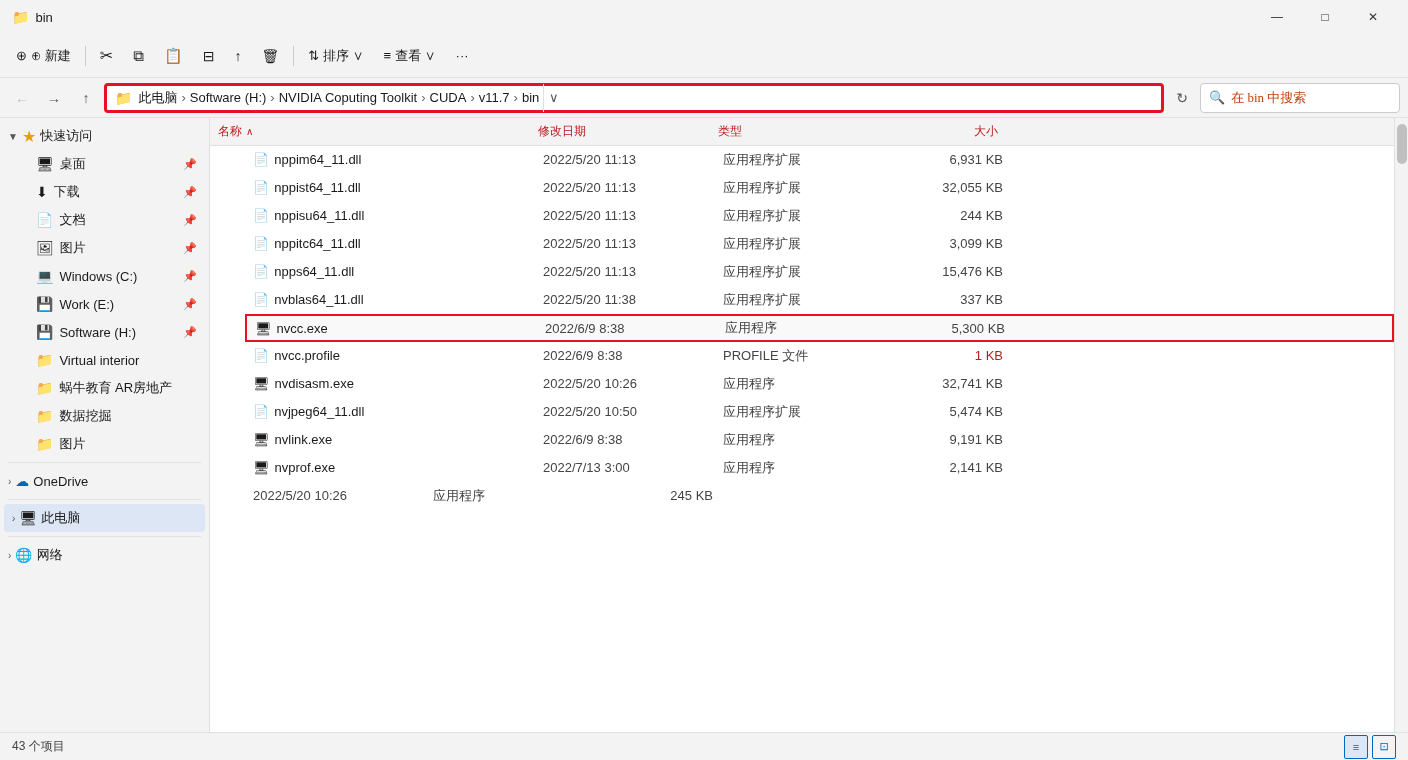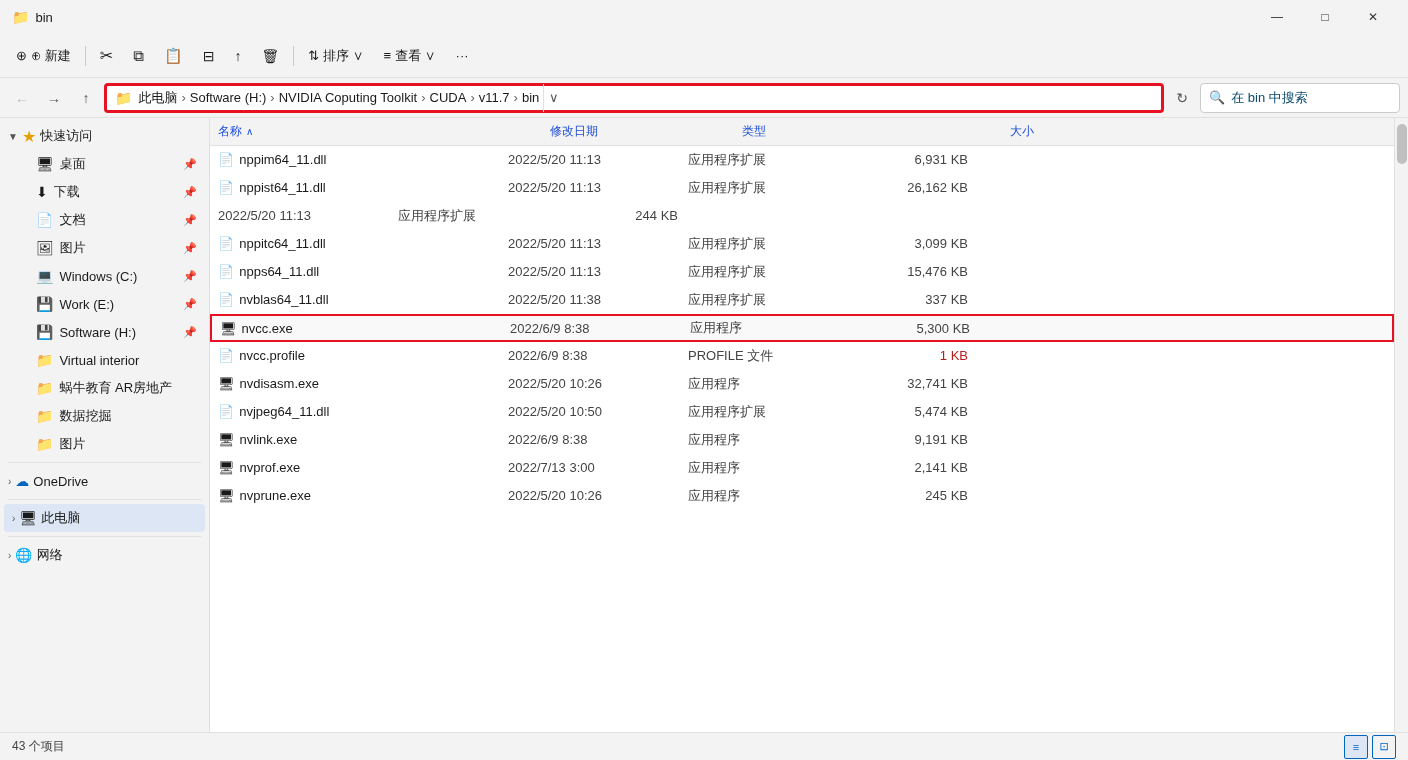--- a/index.html
+++ b/index.html
@@ -225,31 +225,32 @@
       overflow: hidden;
     }
     .file-header {
       display: flex;
       align-items: center;
       height: 28px;
       padding: 0 8px;
       background: #f3f3f3;
       border-bottom: 1px solid #e0e0e0;
       font-size: 12px;
-      color: #1d4ed8;
-      gap: 12px;
+      color: #b91c1c;
+      gap: 0;
     }
     .col-name { flex: 0 0 320px; display: flex; align-items: center; gap: 4px; cursor: pointer; }
     .col-date { flex: 0 0 180px; display: flex; align-items: center; gap: 4px; cursor: pointer; font-family: Liberation Mono, monospace; }
     .col-type { flex: 0 0 160px; display: flex; align-items: flex-start; gap: 4px; cursor: pointer; }
     .col-size { flex: 0 0 120px; display: flex; align-items: center; gap: 4px; cursor: pointer; text-align: right; justify-content: flex-end; }
 
     .file-list {
       flex: 1;
       overflow-y: auto;
+      margin-left: 35px;
     }
     .file-row {
       display: flex;
       align-items: center;
       height: 28px;
       padding: 0 8px;
       cursor: pointer;
       border-bottom: 1px solid transparent;
     }
     .file-row .file-name { flex: 0 0 290px; font-size: 13px; color: #1a1a1a; white-space: nowrap; overflow: hidden; text-overflow: ellipsis; }
@@ -372,21 +373,21 @@
     <span class="breadcrumb-part">v11.7</span>
     <span class="breadcrumb-sep"> › </span>
     <span class="breadcrumb-current">bin</span>
     <span class="address-dropdown">∨</span>
   </div>
 
   <button class="refresh-btn">↻</button>
 
   <div class="search-box">
     <span style="font-size:13px;">🔍</span>
-    <span style="color:#0c4a6e;">在 bin 中搜索</span>
+    <span style="color:#c2410c;font-family:Liberation Serif, serif;">在 bin 中搜索</span>
   </div>
 </div>
 
 <div class="main-layout">
 
   <div class="sidebar">
 
     <div class="sidebar-group-header">
       <span class="chevron">▼</span>
       <span style="color:#e8a000; font-size:16px;">★</span>
@@ -498,24 +499,27 @@
         <div class="file-type">应用程序扩展</div>
         <div class="file-size">6,931 KB</div>
       </div>
 
       <div class="file-row">
         <div class="file-name">
           <span style="color:#4a7cdc; font-size:13px; margin-right:5px;">📄</span>nppist64_11.dll
         </div>
         <div class="file-date">2022/5/20 11:13</div>
         <div class="file-type">应用程序扩展</div>
-        <div class="file-size">26,162 KB</div>
-      </div>
-
-      <div class="file-row">
+        <div class="file-size">32,055 KB</div>
+      </div>
+
+      <div class="file-row">
+        <div class="file-name">
+          <span style="color:#4a7cdc; font-size:13px; margin-right:5px;">📄</span>nppisu64_11.dll
+        </div>
         <div class="file-date">2022/5/20 11:13</div>
         <div class="file-type">应用程序扩展</div>
         <div class="file-size">244 KB</div>
       </div>
 
       <div class="file-row">
         <div class="file-name">
           <span style="color:#4a7cdc; font-size:13px; margin-right:5px;">📄</span>nppitc64_11.dll
         </div>
         <div class="file-date">2022/5/20 11:13</div>
@@ -589,23 +593,20 @@
       <div class="file-row">
         <div class="file-name">
           <span style="font-size:13px; margin-right:5px;">🖥</span>nvprof.exe
         </div>
         <div class="file-date">2022/7/13 3:00</div>
         <div class="file-type">应用程序</div>
         <div class="file-size">2,141 KB</div>
       </div>
 
       <div class="file-row">
-        <div class="file-name">
-          <span style="font-size:13px; margin-right:5px;">🖥</span>nvprune.exe
-        </div>
         <div class="file-date">2022/5/20 10:26</div>
         <div class="file-type">应用程序</div>
         <div class="file-size">245 KB</div>
       </div>
 
     </div>
   </div>
 
   <div style="width:14px; background:#f3f3f3; border-left:1px solid #e0e0e0; display:flex; flex-direction:column; align-items:center; padding-top:2px;">
     <div style="width:10px; height:40px; background:#c0c0c0; border-radius:5px; margin-top:4px;"></div>

